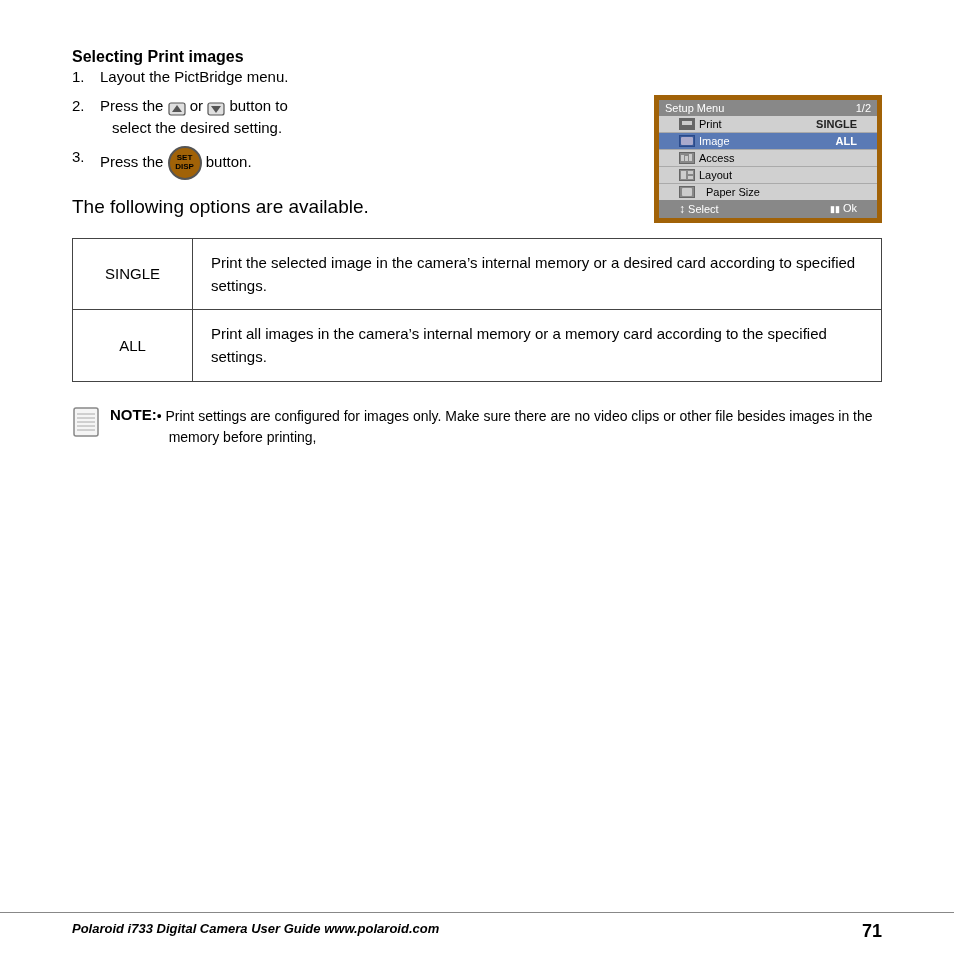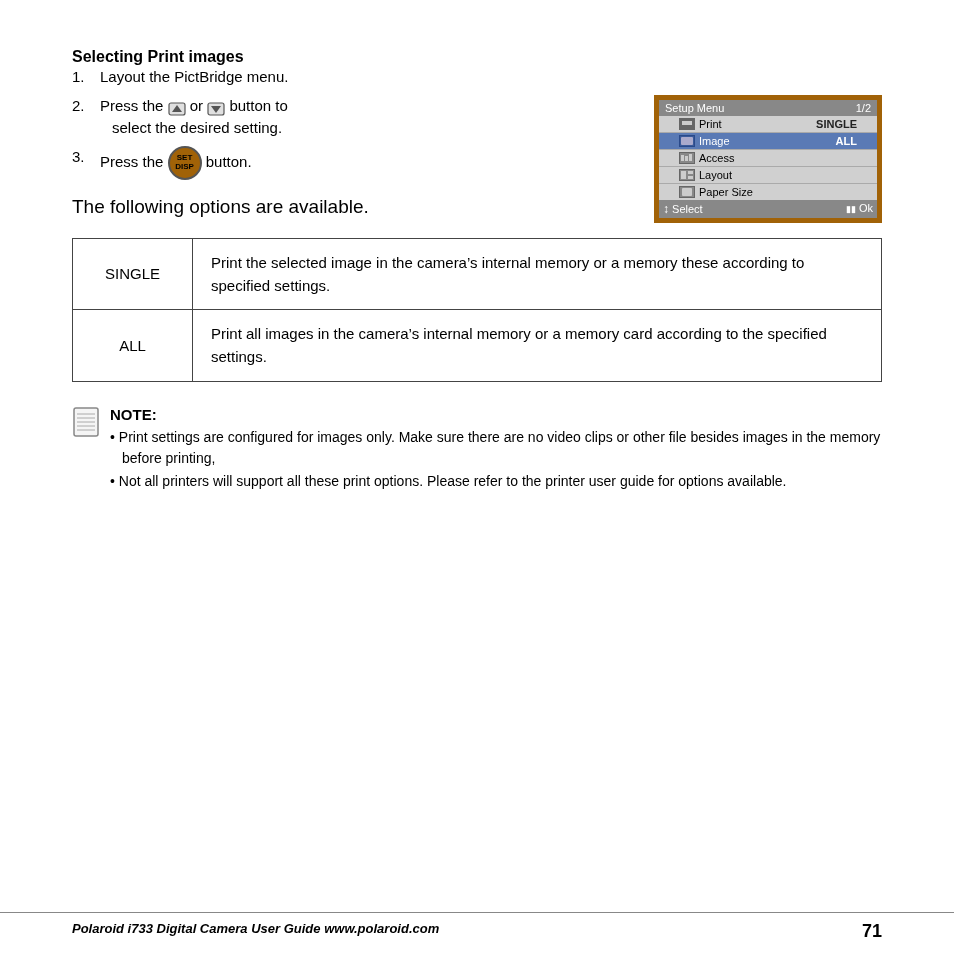--- a/index.html
+++ b/index.html
@@ -132,21 +132,21 @@
       color: #222;
     }
     .menu-row.highlighted .menu-row-value {
       color: #fff;
     }
     .menu-footer {
       background: #888;
       color: #fff;
       display: flex;
       justify-content: space-between;
-      padding: 2px 4px;
+      padding: 2px 20px;
       font-size: 11px;
     }
 
     
     .options-table {
       width: 100%;
       border-collapse: collapse;
       margin: 20px 0 24px 0;
       border: 1.5px solid #444;
     }
@@ -172,21 +172,21 @@
       margin-top: 4px;
     }
     .note-icon {
       width: 28px;
       flex-shrink: 0;
       margin-right: 10px;
       margin-top: 0;
     }
     .note-lines {
       display: flex;
-      flex-direction: column;
+      flex-direction: row;
     }
     .note-title {
       font-weight: bold;
       font-size: 15px;
       margin-bottom: 4px;
     }
     .note-bullet {
       font-size: 14px;
       line-height: 1.5;
       padding-left: 12px;
@@ -312,21 +312,21 @@
               <rect x="0" y="0" width="14" height="10" fill="#888"></rect>
               <rect x="1" y="1" width="5" height="8" fill="#ccc"></rect>
               <rect x="8" y="1" width="5" height="3" fill="#ccc"></rect>
               <rect x="8" y="6" width="5" height="3" fill="#ccc"></rect>
             </svg>
         </div>
         <span class="menu-row-label">Layout</span>
         <span class="menu-row-value"></span>
       </div>
 
-      <div class="menu-row" style="border-bottom:none;">
+      <div class="menu-row" style="border-bottom:none;gap:7px;">
         <div class="menu-row-icon">
           <svg width="14" height="10" viewBox="0 0 14 10">
               <rect x="0" y="0" width="14" height="10" fill="#888"></rect>
               <rect x="2" y="1" width="10" height="8" fill="#ccc" rx="1"></rect>
             </svg>
         </div>
         <span class="menu-row-label">Paper Size</span>
         <span class="menu-row-value"></span>
       </div>
 
@@ -344,21 +344,21 @@
   </div>
 
   <div class="following-text">The following options are available.</div>
 
   <table class="options-table">
     <tbody>
       <tr>
         <td class="key-cell">
           <span>SINGLE</span>
         </td>
-        <td>Print the selected image in the camera’s internal memory or a memory these according to specified settings.</td>
+        <td>Print the selected image in the camera’s internal memory or a desired card according to specified settings.</td>
       </tr>
       <tr>
         <td class="key-cell">
           <span>ALL</span>
         </td>
         <td>Print all images in the camera’s internal memory or a memory card according to the specified settings.</td>
       </tr>
     </tbody>
   </table>
 
@@ -372,23 +372,20 @@
         <line x1="5" y1="16" x2="23" y2="16" stroke="#aaa" stroke-width="1"></line>
         <line x1="5" y1="20" x2="23" y2="20" stroke="#aaa" stroke-width="1"></line>
         <line x1="5" y1="24" x2="23" y2="24" stroke="#aaa" stroke-width="1"></line>
       </svg>
     </div>
     <div class="note-lines">
       <div class="note-title">NOTE:</div>
       <div class="note-bullet">
         <span>• </span><span>Print settings are configured for images only. Make sure there are no video clips or other file besides images in the memory before printing,</span>
       </div>
-      <div class="note-bullet">
-        <span>• </span><span>Not all printers will support all these print options. Please refer to the printer user guide for options available.</span>
-      </div>
     </div>
   </div>
 
   <div class="page-footer">
     <div class="footer-left">
       <span>Polaroid i733 Digital Camera User Guide</span>
       <span>www.polaroid.com</span>
     </div>
     <div class="footer-right">71</div>
   </div>

